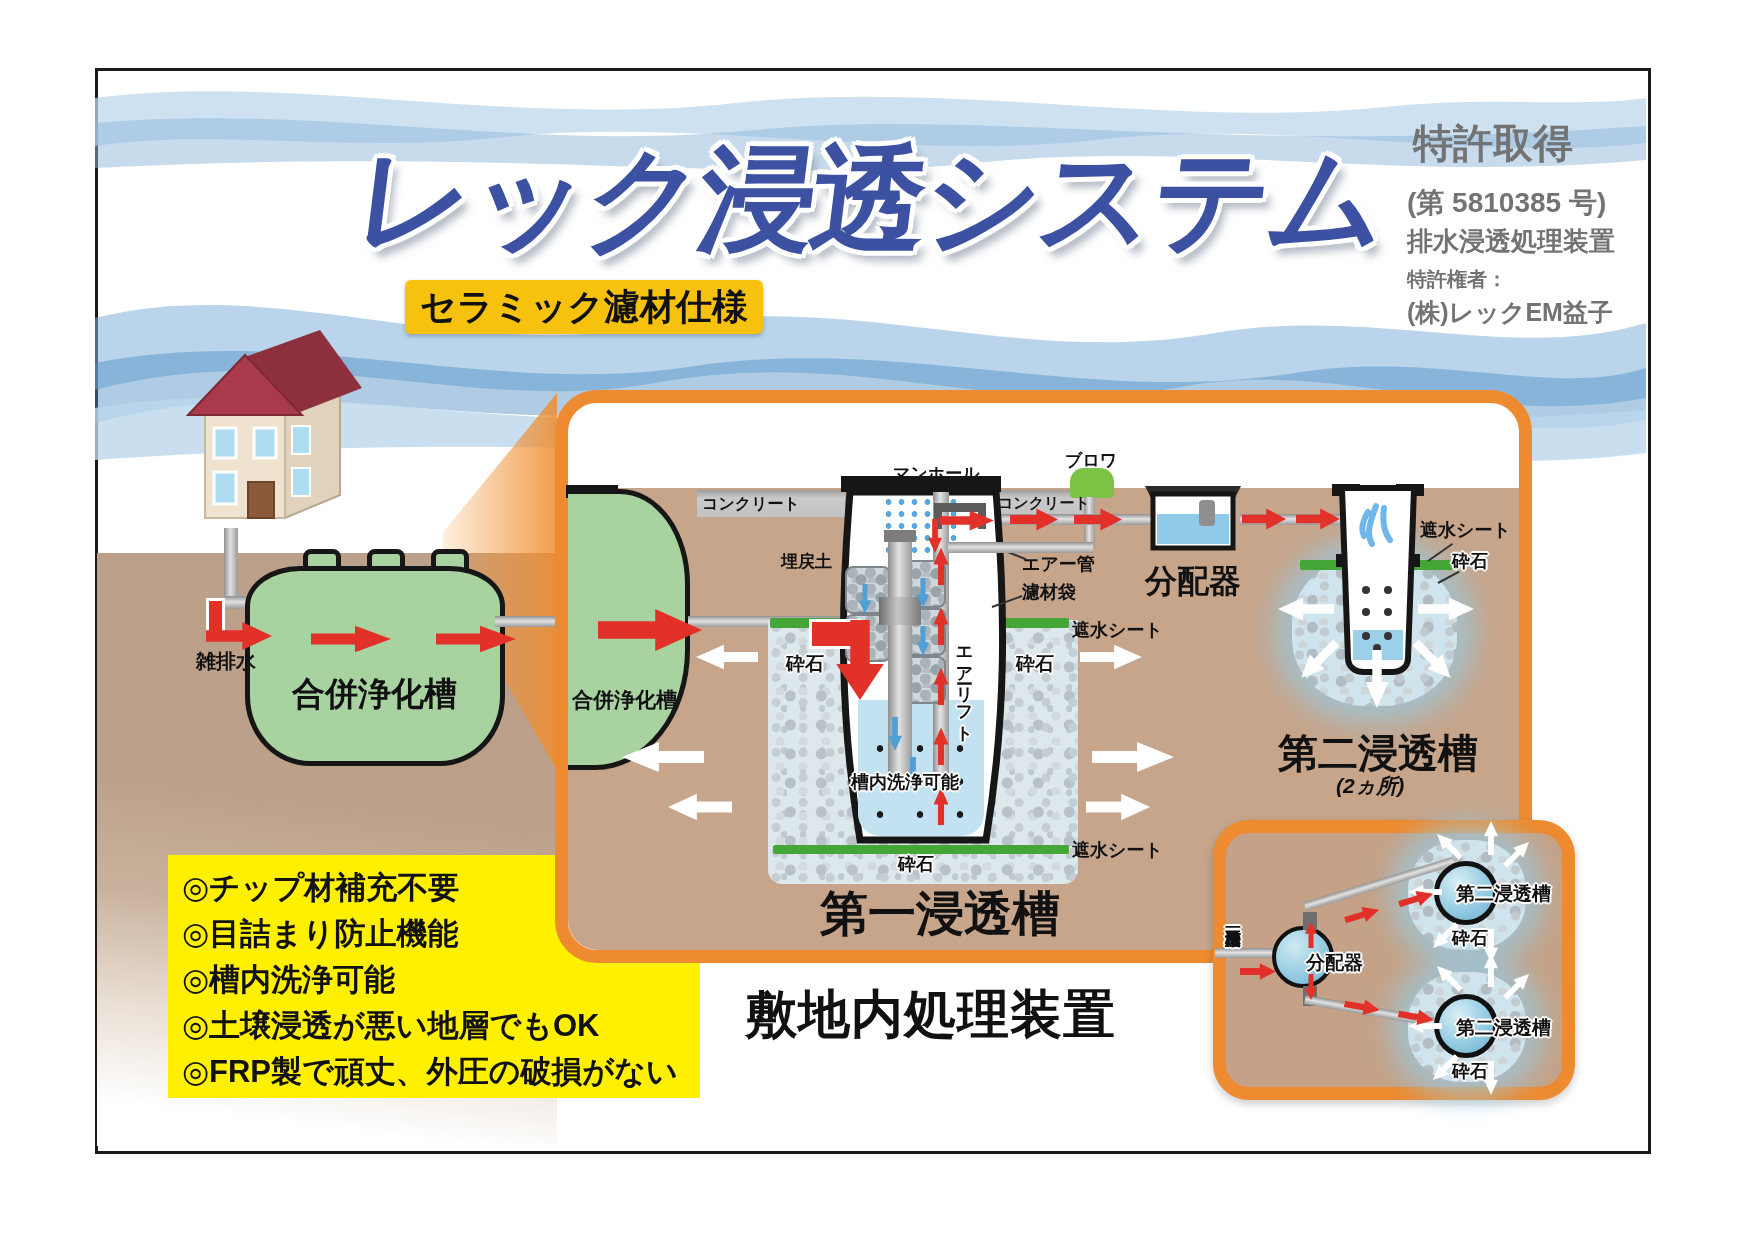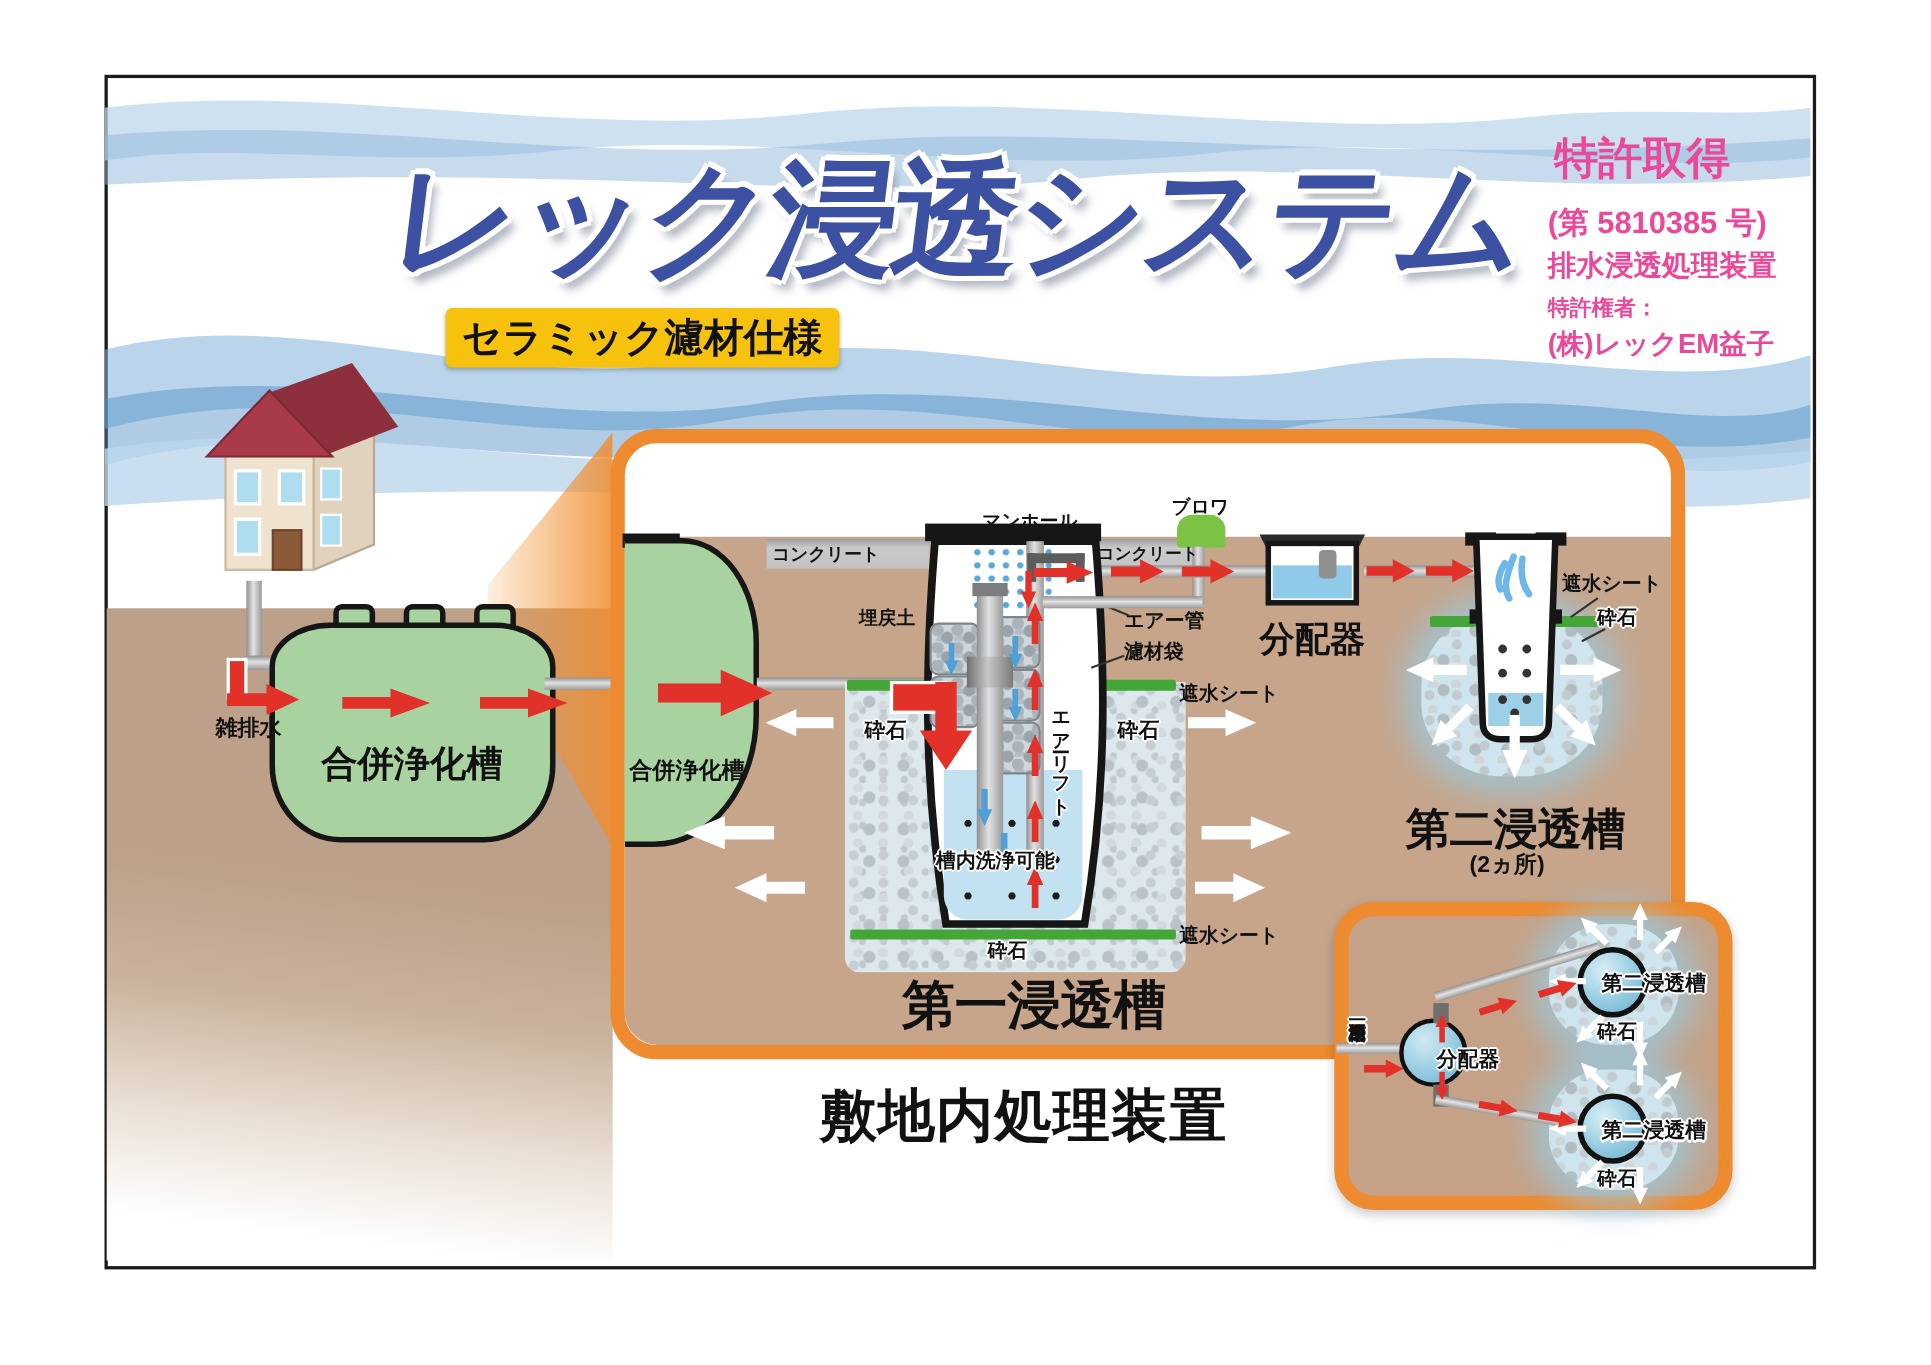--- a/index.html
+++ b/index.html
@@ -10,21 +10,21 @@
   .pageframe{position:absolute;left:95px;top:68px;width:1550px;height:1080px;border:3px solid #1b1b1b;z-index:1;}
   
   .waves{position:absolute;left:95px;top:68px;z-index:1;}
   
   .title{position:absolute;left:356px;top:122px;z-index:4;font-size:116px;font-weight:900;letter-spacing:-4px;
     color:#3d51a2;transform:skewX(-7deg);white-space:nowrap;
     text-shadow:-5px 0 0 #fff,5px 0 0 #fff,0 -5px 0 #fff,0 5px 0 #fff,
       -4px -4px 0 #fff,4px -4px 0 #fff,-4px 4px 0 #fff,4px 4px 0 #fff,
       8px 10px 8px rgba(110,120,140,.55);}
   
-  .patent{position:absolute;z-index:4;color:#ec4899;font-weight:900;white-space:nowrap;}
+  .patent{position:absolute;z-index:4;color:#737373;font-weight:900;white-space:nowrap;}
   
   .badge{position:absolute;top:280px;height:54px;z-index:4;background:#f6c20e;border-radius:6px;
     display:flex;align-items:center;justify-content:center;font-size:36px;font-weight:900;color:#111;
     box-shadow:0 2px 4px rgba(0,0,0,.25);}
   
   .ground-left{position:absolute;left:97px;top:553px;width:460px;height:593px;z-index:2;
     background:linear-gradient(187deg,#bca089 0%,#bca089 42%,#c9b29d 60%,#eae0d5 78%,#fff 93%);}
   .beam{position:absolute;left:443px;top:393px;width:114px;height:377px;z-index:3;
     background:linear-gradient(to right,rgba(246,170,85,.18),rgba(240,140,45,.85));
     clip-path:polygon(100% 0,0 37%,0 48%,100% 100%);}
@@ -134,20 +134,27 @@
   <div class="lbl" style="left:292px;top:672px;font-size:33px;font-weight:900;z-index:6;">合併浄化槽</div>
   <div class="pipe" style="left:495px;top:616px;width:62px;height:11px;z-index:5;"></div>
 
   <div class="abs" style="left:209px;top:601px;width:13px;height:32px;background:#e23128;box-shadow:0 0 0 3px #fff;z-index:6;"></div>
   <div class="arr" style="left:206px;top:620px;width:66px;height:32px;z-index:6;"></div>
   <div class="lbl" style="left:196px;top:648px;font-size:20px;z-index:6;">雑排水</div>
 
   <div class="arr" style="left:311px;top:624px;width:80px;height:30px;z-index:6;"></div>
   <div class="arr" style="left:436px;top:624px;width:80px;height:30px;z-index:6;"></div>
 
+  <div class="features">
+    <div class="feat-line">◎チップ材補充不要</div>
+    <div class="feat-line">◎目詰まり防止機能</div>
+    <div class="feat-line">◎槽内洗浄可能</div>
+    <div class="feat-line">◎土壌浸透が悪い地層でもOK</div>
+    <div class="feat-line">◎FRP製で頑丈、外圧の破損がない</div>
+  </div>
 
   <div class="frame-bg"></div>
   <div class="frame-ground"></div>
 
   <div class="abs" style="left:566px;top:485px;width:52px;height:13px;background:#161616;z-index:8;"></div>
   <div class="abs" style="left:568px;top:489px;width:122px;height:281px;background:#a8d2a0;border:5px solid #161616;border-left:none;border-radius:0 70px 95px 0 / 0 95px 120px 0;z-index:8;box-sizing:border-box;"></div>
   <div class="lbl" style="left:572px;top:686px;font-size:21px;font-weight:800;z-index:9;">合併浄化槽</div>
   <div class="pipe" style="left:688px;top:616px;width:160px;height:11px;"></div>
   <div class="arr" style="left:598px;top:606px;width:104px;height:48px;z-index:9;"></div>
 
@@ -268,21 +275,21 @@
   <div class="warr" style="left:1348px;top:666px;width:58px;height:26px;transform:rotate(90deg);z-index:10;"></div>
   <div class="warr" style="left:1294px;top:648px;width:50px;height:24px;transform:rotate(135deg);z-index:10;"></div>
   <div class="warr" style="left:1408px;top:648px;width:50px;height:24px;transform:rotate(45deg);z-index:10;"></div>
   <div class="lbl" style="left:1420px;top:518px;font-size:18px;z-index:11;">遮水シート</div>
   <div class="leader" style="left:1428px;top:560px;width:30px;transform:rotate(-35deg);"></div>
   <div class="lbl halo" style="left:1452px;top:549px;font-size:18px;z-index:11;">砕石</div>
   <div class="leader" style="left:1438px;top:582px;width:24px;transform:rotate(-28deg);"></div>
 
   <div class="lbl" style="left:820px;top:882px;font-size:48px;font-weight:900;z-index:9;">第一浸透槽</div>
   <div class="lbl" style="left:1278px;top:726px;font-size:40px;font-weight:900;z-index:9;">第二浸透槽</div>
-  <div class="lbl" style="left:1336px;top:772px;font-size:21px;font-weight:800;z-index:9;">(2ヵ所)</div>
+  <div class="lbl" style="left:1336px;top:772px;font-size:21px;font-weight:800;z-index:9;font-style:italic;">(2ヵ所)</div>
 
   <div class="lbl" style="left:745px;top:980px;font-size:52px;font-weight:900;z-index:6;letter-spacing:1px;">敷地内処理装置</div>
 
   <div class="inset-bg"></div>
   <div class="pipe" style="left:1215px;top:948px;width:60px;height:10px;z-index:10;"></div>
   <div class="lbl halo" style="left:1222px;top:918px;writing-mode:vertical-rl;text-orientation:upright;font-size:16px;z-index:11;">至第一浸透槽</div>
   <div class="arr" style="left:1240px;top:962px;width:36px;height:19px;z-index:11;"></div>
 
   <div class="abs" style="left:1272px;top:926px;width:62px;height:62px;border-radius:50%;z-index:10;border:4px solid #111;box-sizing:border-box;background:radial-gradient(circle at 35% 30%,#cfeaf2,#8fc8e0 62%,#6aafcd);"></div>
   <div class="abs" style="left:1303px;top:912px;width:14px;height:18px;background:#6e6e6e;z-index:10;"></div>

